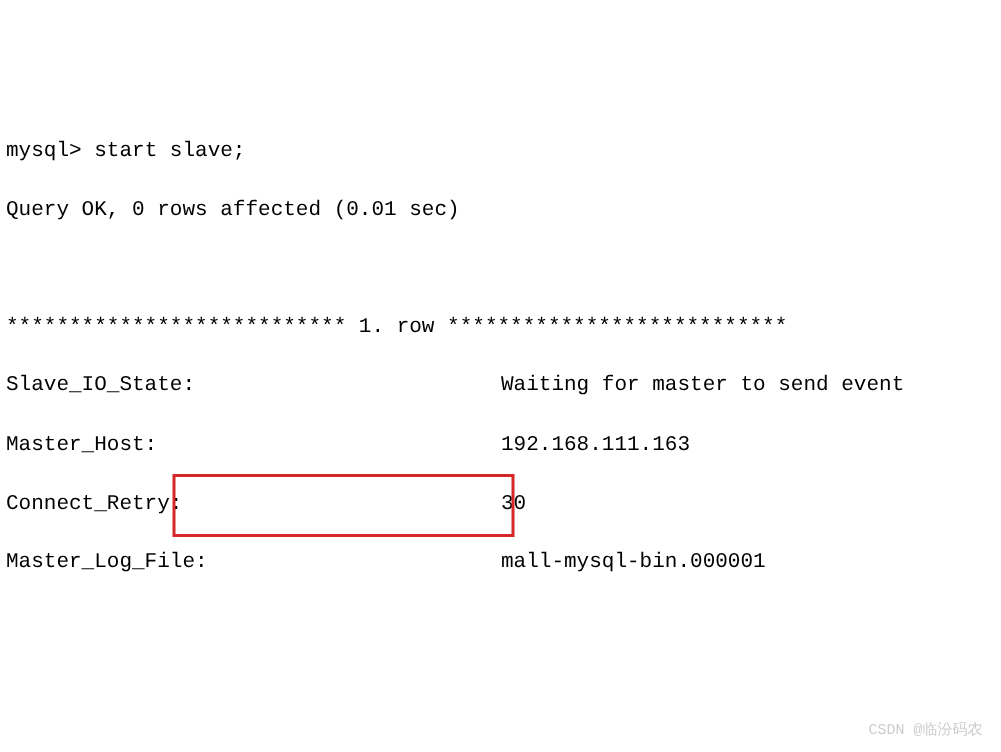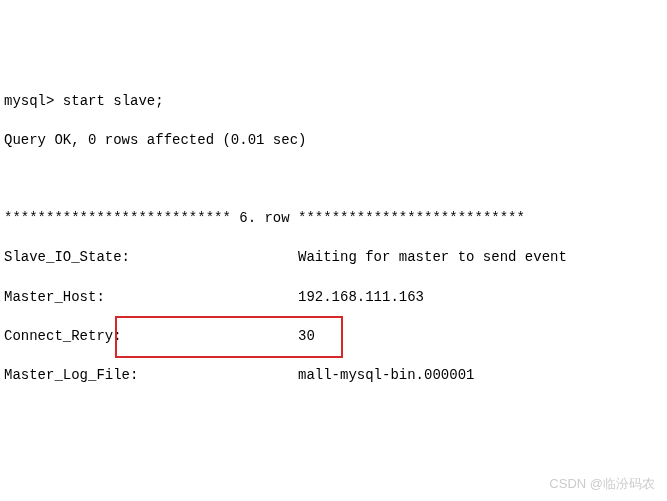--- a/index.html
+++ b/index.html
@@ -26,49 +26,50 @@
       display: block;
     }
     .label {
       display: inline-block;
       width: 288px;
       text-align: left;
     }
     .value {
       display: inline-block;
       padding-left: 6px;
+      margin-left: 36px;
     }
     .highlight-box {
       position: absolute;
       border: 2px solid #d62828;
       left: 115px;
       top: 316px;
       width: 228px;
       height: 42px;
       pointer-events: none;
     }
     .watermark {
       position: absolute;
       bottom: 8px;
       right: 12px;
       color: #cccccc;
-      font-size: 13px;
-      font-family: Liberation Sans, sans-serif;
+      font-size: 10px;
+      font-family: Liberation Mono, monospace;
     }
   </style>
 </head>
 <body>
 
 
 
 <div class="terminal">
 <span class="line"><span>mysql&gt;</span> <span>start slave;</span></span>
 <span class="line">Query OK, 0 rows affected (0.01 sec)</span>
 <span class="line"> </span>
-<span class="line">*************************** 6. row ***************************</span>
+<span class="line">*************************** 1. row ***************************</span>
 <span class="line"><span class="label">Slave_IO_State:</span><span class="value">Waiting for master to send event</span></span>
 <span class="line"><span class="label">Master_Host:</span><span class="value">192.168.111.163</span></span>
 <span class="line"><span class="label">Connect_Retry:</span><span class="value">30</span></span>
 <span class="line"><span class="label">Master_Log_File:</span><span class="value">mall-mysql-bin.000001</span></span>
 
 
 
 
 
 

